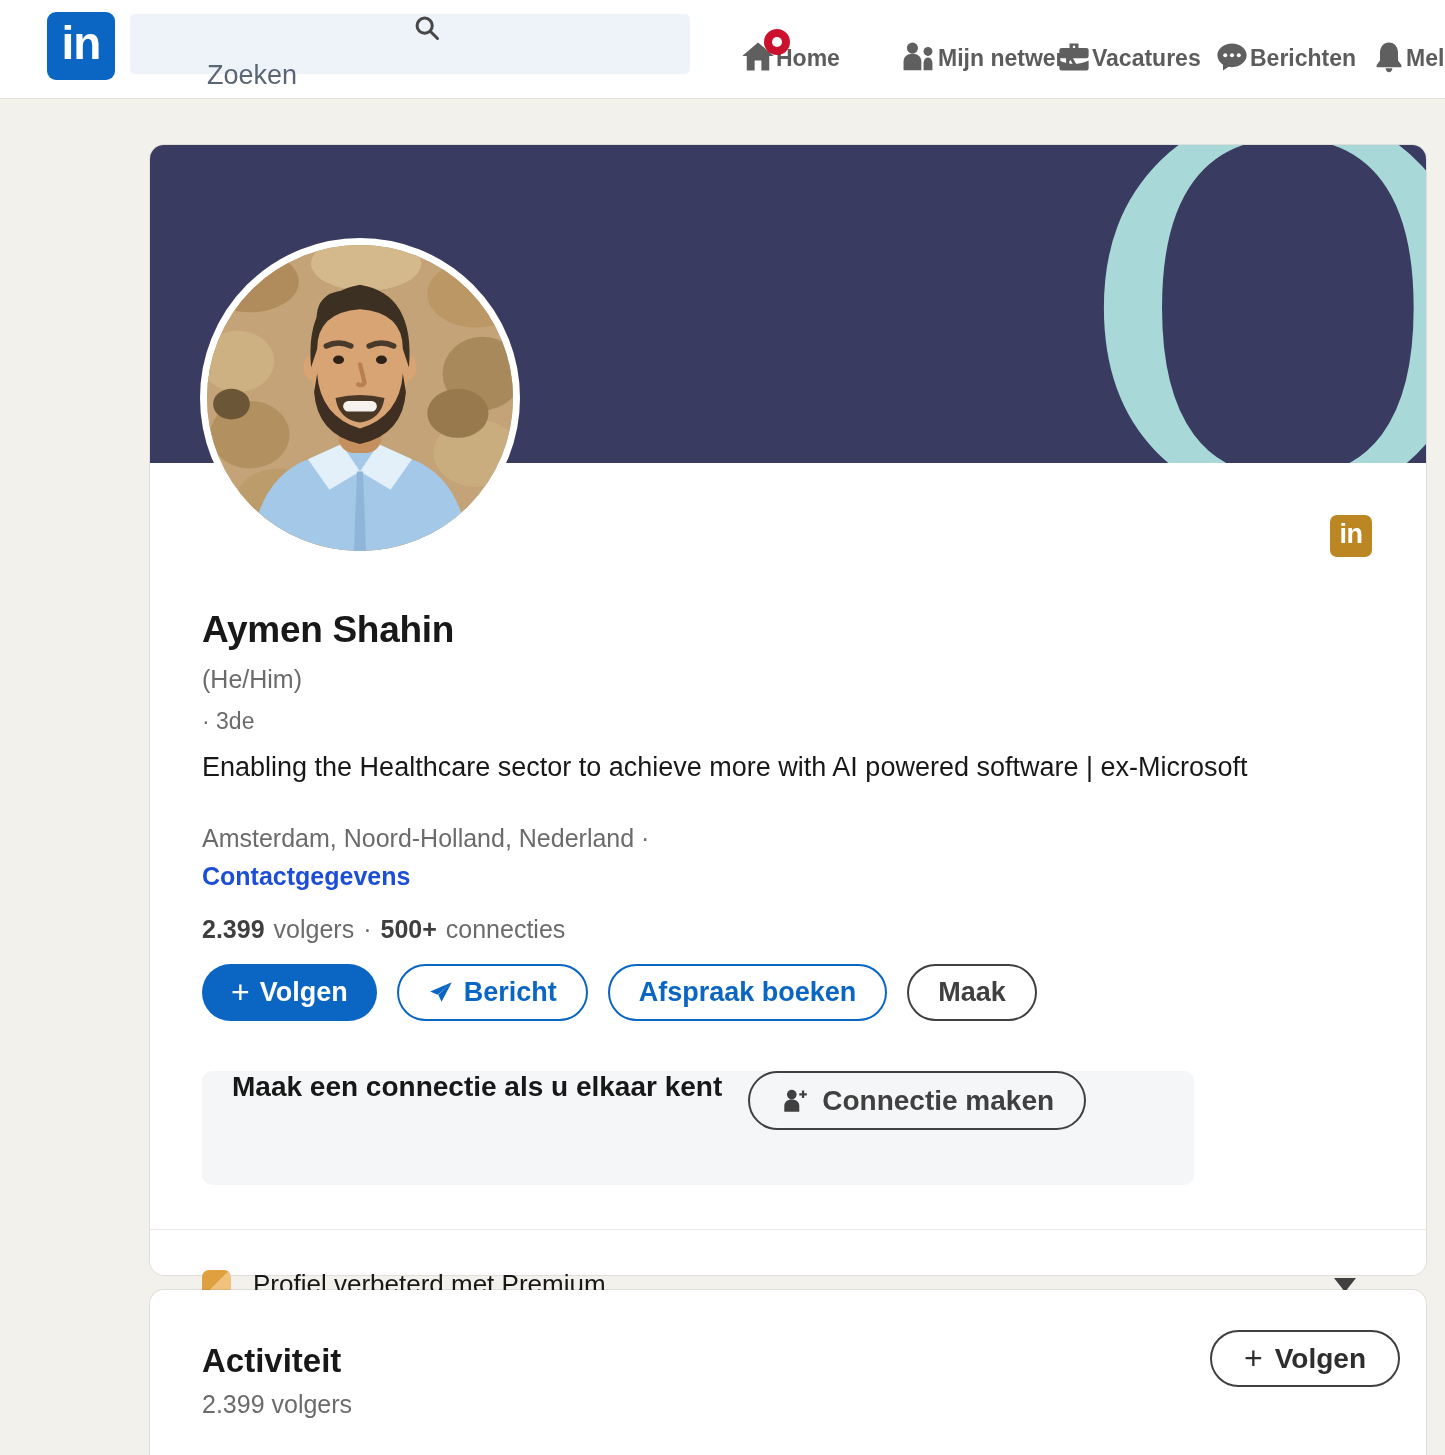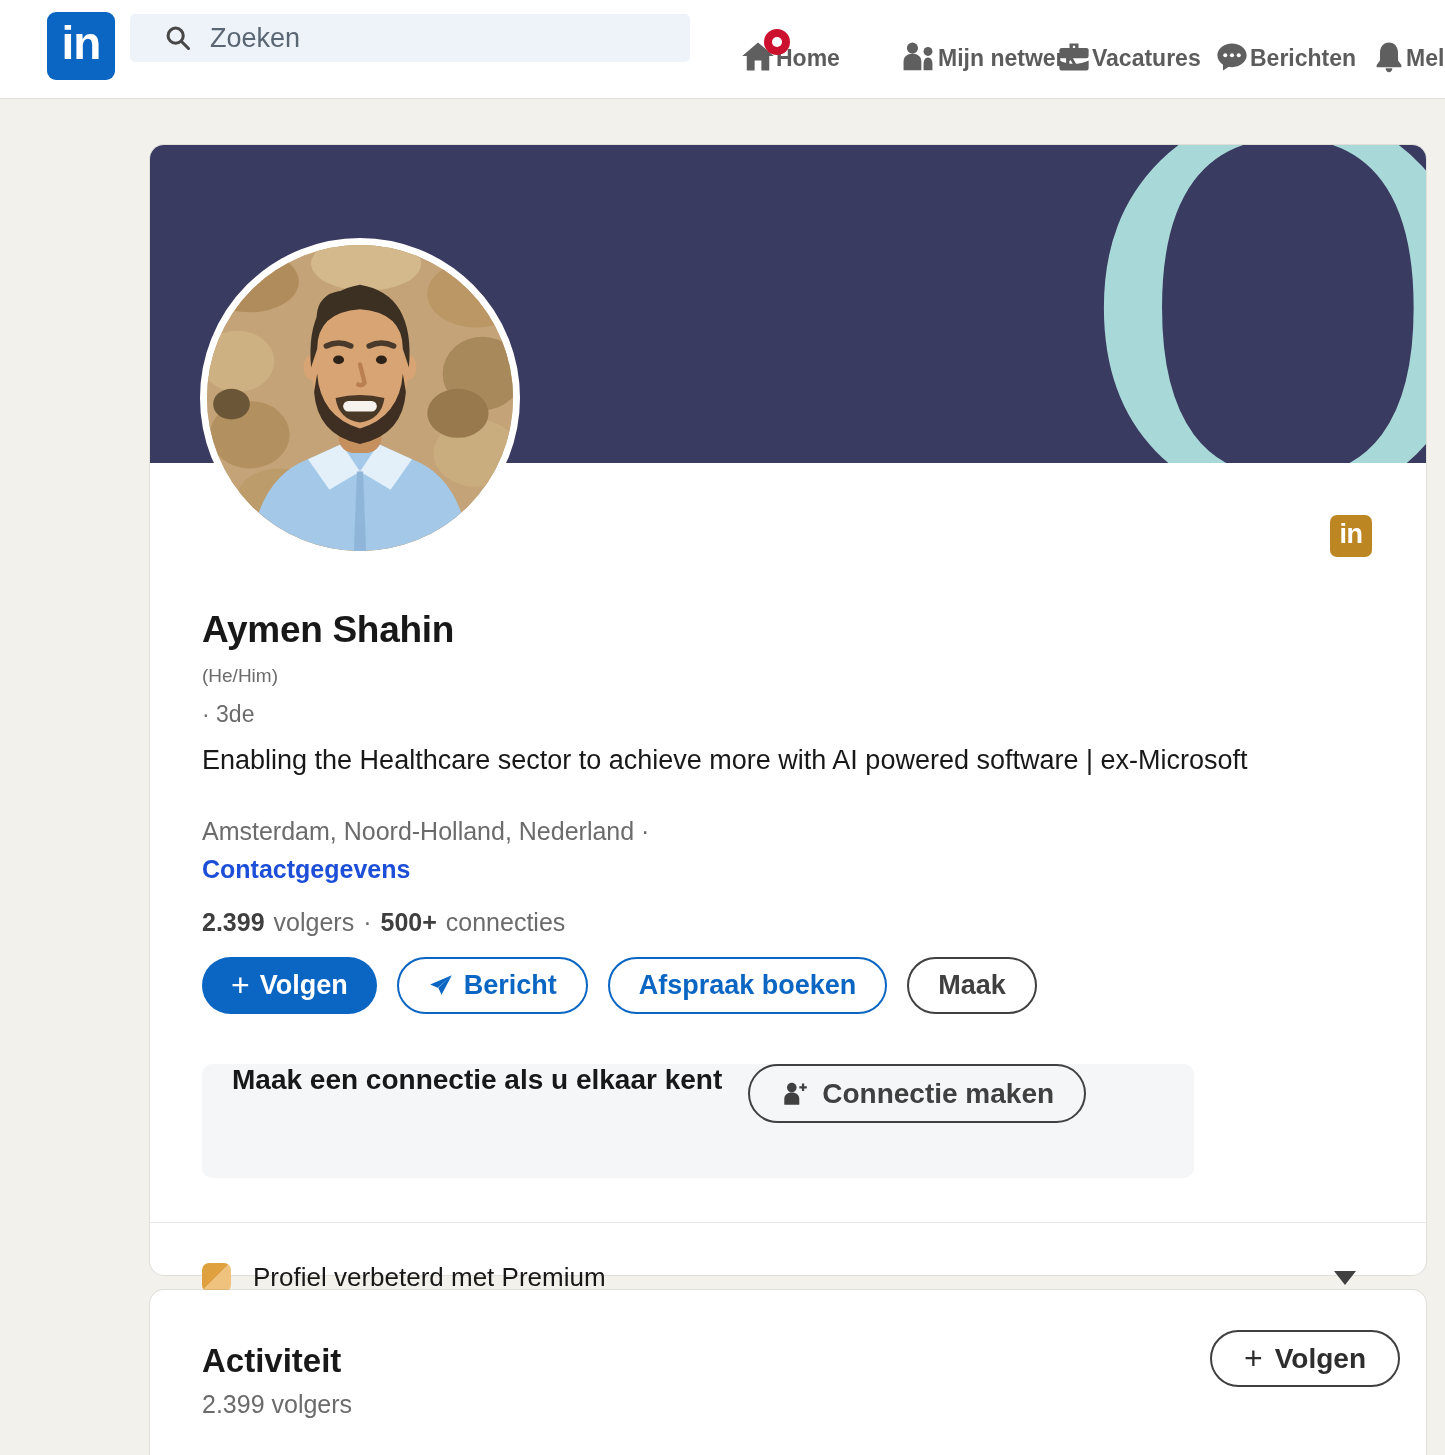--- a/index.html
+++ b/index.html
@@ -16,23 +16,23 @@
     position:absolute; left:0; top:0; width:1445px; height:99px;
     background:#FFFFFF; border-bottom:1px solid #E3E0DB;
   }
   .logo {
     position:absolute; left:47px; top:12px; width:68px; height:68px;
     background:#0A66C2; border-radius:9px; color:#fff;
     font-weight:bold; font-size:46px; text-align:center; line-height:62px;
     letter-spacing:-1px;
   }
   .searchbox {
-    position:absolute; left:130px; top:14px; width:560px; height:48px;
+    position:absolute; left:130px; top:14px; width:560px; height:60px;
     background:#EDF3F8; border-radius:5px; border:none;
-    display:flex; align-items:center; padding-left:34px; gap:18px;
+    display:flex; align-items:center; padding-left:34px; gap:18px;flex-direction:column;
   }
   .searchbox input {
     background:transparent; border:none; outline:none;
     font-family:"Liberation Sans", sans-serif;
     font-size:27px; color:#3f4a55; width:440px;
   }
   .searchbox input::placeholder { color:#5b6674; opacity:1; }
   .navitems {
     position:absolute; left:740px; top:0; width:790px; height:99px;
     display:flex;
@@ -81,21 +81,21 @@
     position:absolute; left:50px; top:93px; width:320px; height:320px;
     border-radius:50%; border:7px solid #fff; overflow:hidden;
     background:#C6A97E;
   }
   .avatar svg { display:block; width:100%; height:100%; }
 
   
   .info { padding:0 52px; }
   .name-row { margin-top:146px; display:flex; align-items:baseline; gap:14px;flex-direction:column; }
   .name { font-size:37px; font-weight:bold; color:#181818; letter-spacing:-0.3px; }
-  .pronouns { font-size:19px; color:#6b6b6b; }
+  .pronouns { font-size:25px; color:#6b6b6b; }
   .degree { font-size:23px; color:#6b6b6b; }
   .headline { margin-top:13px; font-size:27px; line-height:38px; max-width:1150px; color:#181818; }
   .location { margin-top:38px; font-size:25px; color:#6b6b6b; }
   .contact-link { margin-top:9px; font-size:25px; font-weight:bold; color:#1d4ed8; cursor:pointer; display:inline-block; }
   .followers-row { margin-top:24px; font-size:25px; color:#6b6b6b; display:flex; gap:9px; }
   .followers-row b { color:#3f3f3f; }
 
   
   .actions { margin-top:20px; display:flex; gap:20px; align-items:center; }
   .btn {

